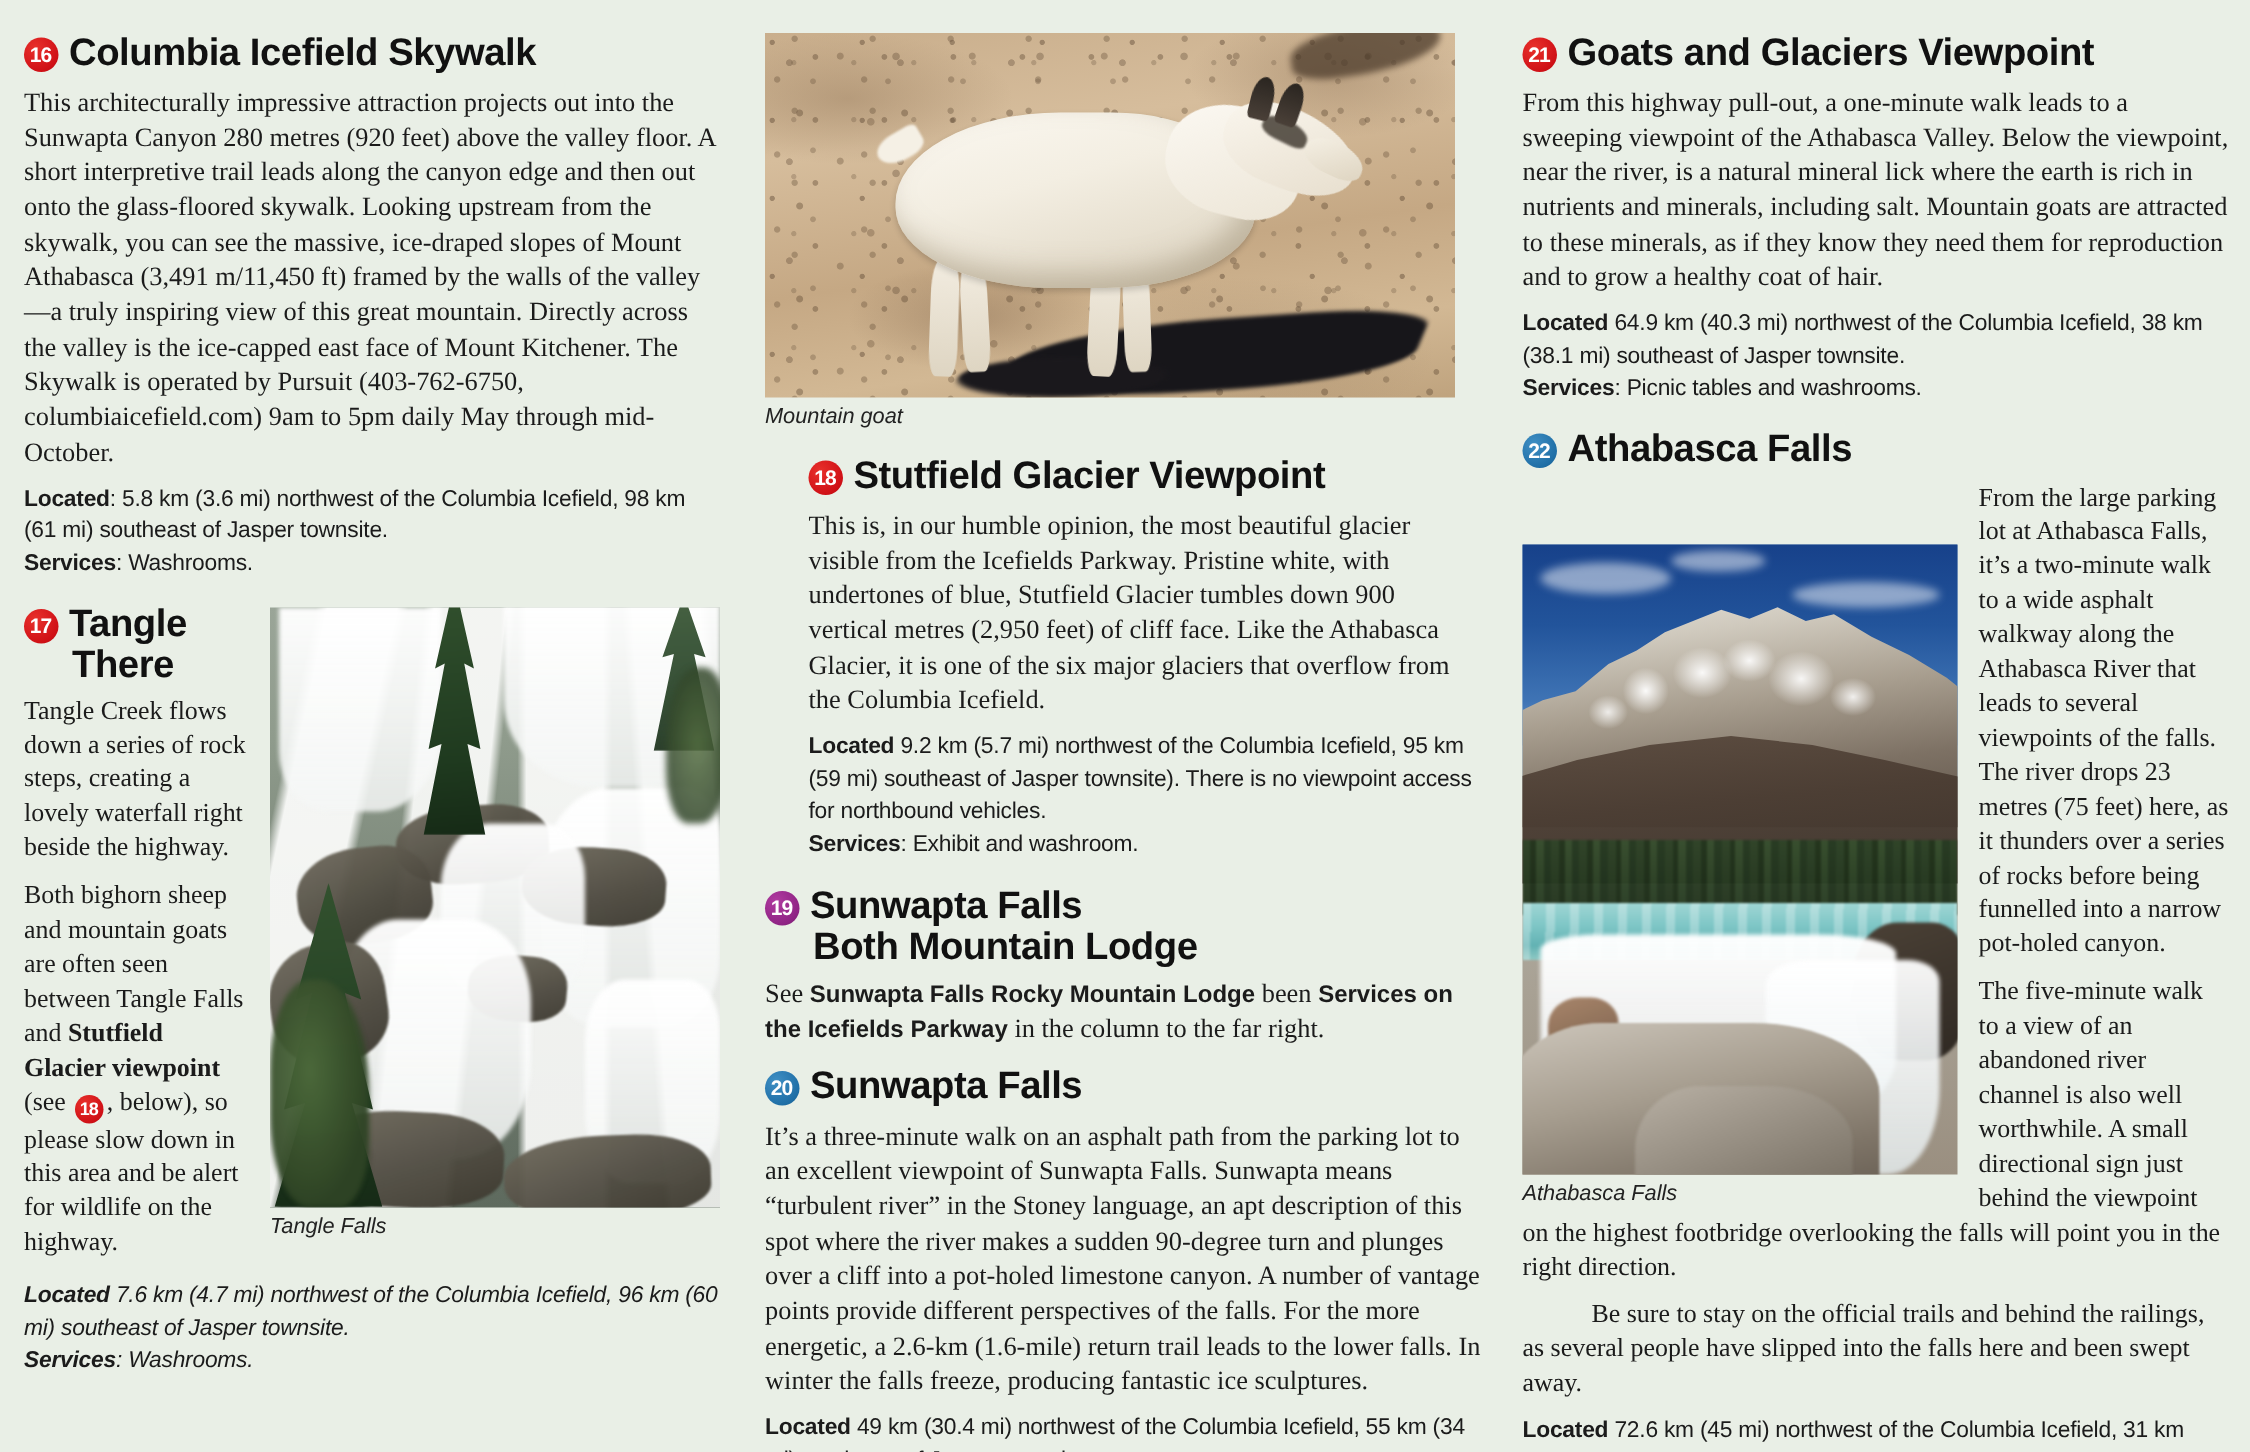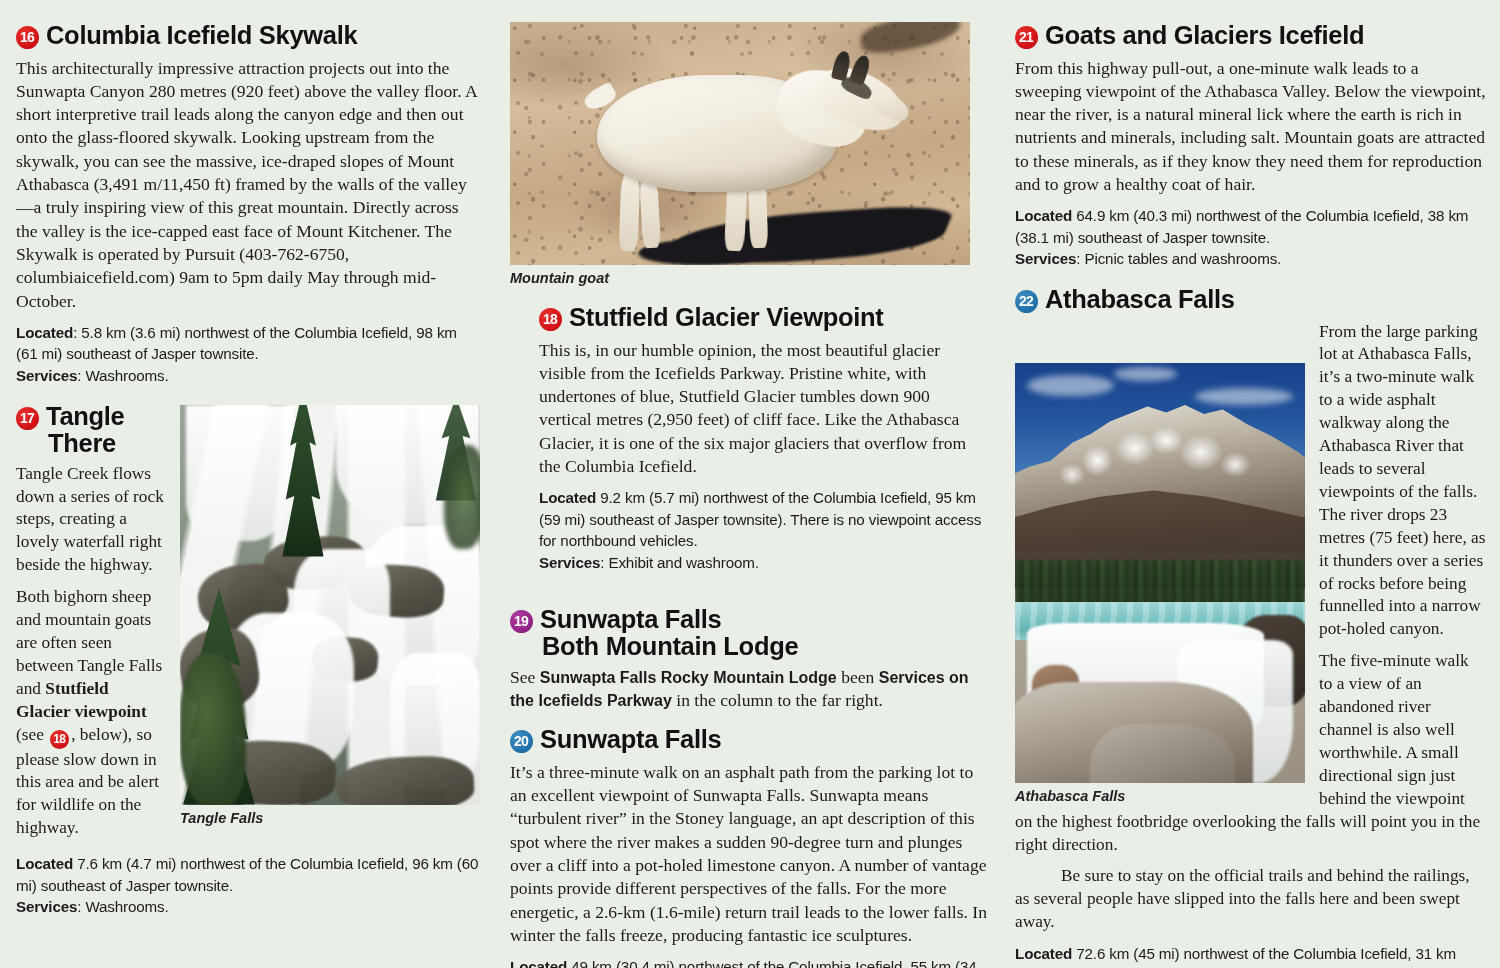--- a/index.html
+++ b/index.html
@@ -67,21 +67,21 @@
     font-family:"Liberation Sans", sans-serif;
     font-size:15.2px;
     line-height:1.42;
     margin:0;
     letter-spacing:-0.15px;
   }
   .info b { font-weight:bold; }
   .info-block { margin-top:4px; }
 
   
-  figure { margin:0;font-weight:bold; }
+  figure { margin:0; }
   .photo { display:block; position:relative; overflow:hidden; background:#cfcfcf; }
   .caption {
     font-family:"Liberation Sans", sans-serif;
     font-style:italic;
     font-size:14.5px;
     color:#222;
     margin-top:5px;
   }
 
   
@@ -455,21 +455,21 @@
 
       <div class="tangle-body">
         <h2 class="sec-head tight">
           <span class="badge red">17</span><span class="htext">Tangle</span>
           <span class="head-indent">There</span>
         </h2>
         <p class="body">Tangle Creek flows down a series of rock steps, creating a lovely waterfall right beside the highway.</p>
         <p class="body"><span>Both bighorn sheep and mountain goats are often seen between Tangle Falls and </span><b>Stutfield Glacier viewpoint</b><span> (see </span><span class="badge red inline">18</span><span>, below), so please slow down in this area and be alert for wildlife on the highway.</span></p>
       </div>
 
-      <div class="info info-block" style="clear:left;">
+      <div class="info info-block" style="clear:left;font-style:italic;">
         <div>
           <b>Located</b><span> 7.6 km (4.7 mi) northwest of the Columbia Icefield, 96 km (60 mi) southeast of Jasper townsite.</span>
         </div>
         <div>
           <b>Services</b><span>: Washrooms.</span>
         </div>
       </div>
       <div class="clearer"></div>
     </section>
 
@@ -506,21 +506,21 @@
       <div class="info info-block">
         <div>
           <b>Located</b><span> 9.2 km (5.7 mi) northwest of the Columbia Icefield, 95 km (59 mi) southeast of Jasper townsite). There is no viewpoint access for northbound vehicles.</span>
         </div>
         <div>
           <b>Services</b><span>: Exhibit and washroom.</span>
         </div>
       </div>
     </section>
 
-    <section style="margin-top:32px;">
+    <section style="margin-top:17px;">
       <h2 class="sec-head tight">
         <span class="badge purple">19</span><span class="htext">Sunwapta Falls</span>
         <span class="head-indent">Both Mountain Lodge</span>
       </h2>
       <p class="body" style="font-family:'Liberation Serif',serif;"><span>See </span><b style="font-family:'Liberation Sans',sans-serif;font-size:16px;">Sunwapta Falls Rocky Mountain Lodge</b><span> been </span><b style="font-family:'Liberation Sans',sans-serif;font-size:16px;">Services on the Icefields Parkway</b><span> in the column to the far right.</span></p>
     </section>
 
     <section style="margin-top:14px;">
       <h2 class="sec-head">
         <span class="badge blue">20</span><span class="htext">Sunwapta Falls</span>
@@ -535,21 +535,21 @@
         </div>
       </div>
     </section>
 
   </div>
 
   <div class="col col-right">
 
     <section>
       <h2 class="sec-head">
-        <span class="badge red">21</span><span class="htext">Goats and Glaciers Icefield</span>
+        <span class="badge red">21</span><span class="htext">Goats and Glaciers Viewpoint</span>
       </h2>
       <p class="body">From this highway pull-out, a one-minute walk leads to a sweeping viewpoint of the Athabasca Valley. Below the viewpoint, near the river, is a natural mineral lick where the earth is rich in nutrients and minerals, including salt. Mountain goats are attracted to these minerals, as if they know they need them for reproduction and to grow a healthy coat of hair.</p>
       <div class="info info-block">
         <div>
           <b>Located</b><span> 64.9 km (40.3 mi) northwest of the Columbia Icefield, 38 km (38.1 mi) southeast of Jasper townsite.</span>
         </div>
         <div>
           <b>Services</b><span>: Picnic tables and washrooms.</span>
         </div>
       </div>

